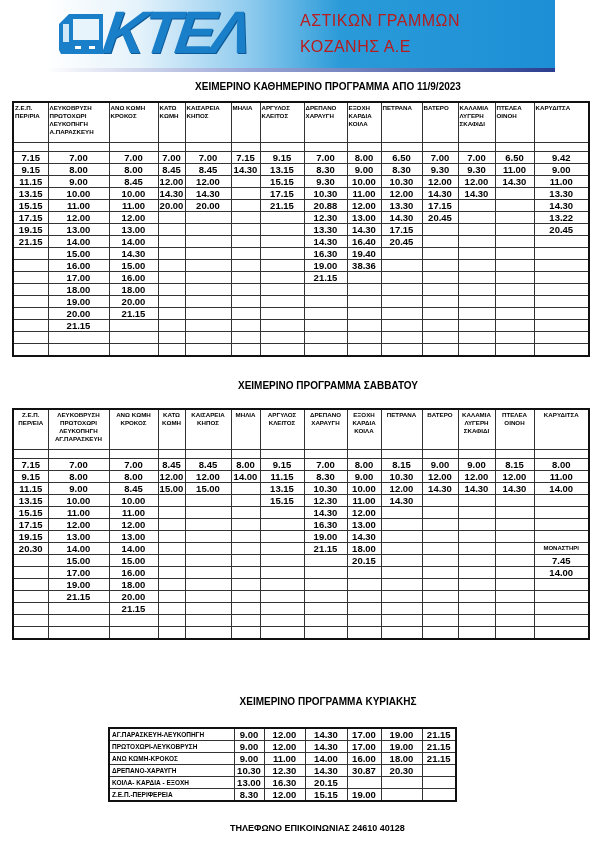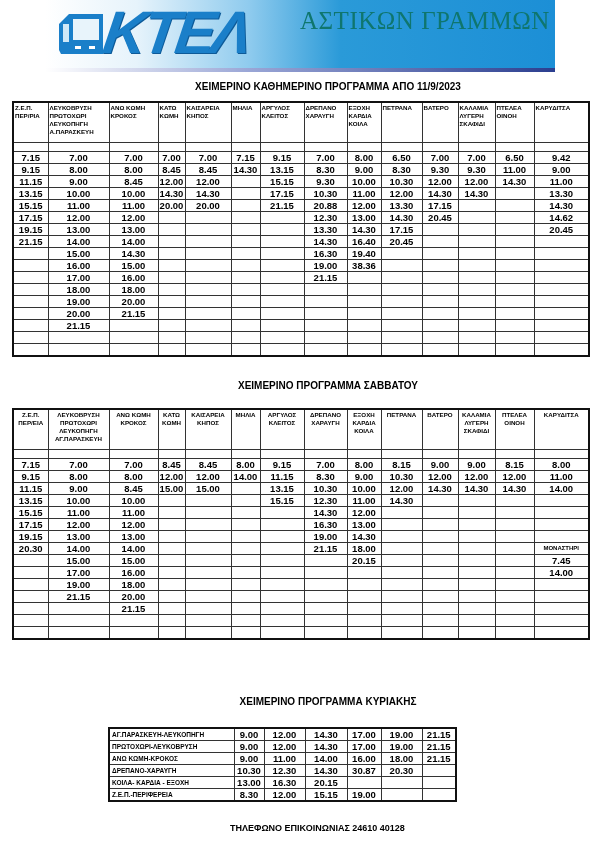--- a/index.html
+++ b/index.html
@@ -6,22 +6,22 @@
   body { width:600px; height:848px; position:relative; overflow:hidden;
          font-family:"Liberation Sans", sans-serif; color:#000; }
   .banner { position:absolute; left:45px; top:0; width:510px; height:70px;
             background:linear-gradient(90deg,#ffffff 0%,#e6f3fb 18%,#8fcbee 40%,#2a9ad8 58%,#1c8fd6 100%); }
   .banner-bar { position:absolute; left:45px; top:68px; width:510px; height:4px;
                 background:linear-gradient(90deg,#ffffff 0%,#9aa6d6 40%,#2b3e8f 100%); }
   .logo-bus { position:absolute; left:55px; top:10px; width:52px; height:48px; }
   .logo-text { position:absolute; left:104px; top:-2px; font-size:60px; font-weight:bold; font-style:italic;
                color:#1a7fc9; letter-spacing:-4px; transform:skewX(-8deg);
                text-shadow:1px 1px 0 #0d5a98; font-family:"Liberation Sans", sans-serif; }
-  .company { position:absolute; left:300px; top:8px; color:#0f766e; font-size:25px; line-height:26px;
-             font-family:Liberation Serif, serif; letter-spacing:0.5px; }
+  .company { position:absolute; left:300px; top:8px; color:#b91c1c; font-size:16px; line-height:26px;
+             font-family:Liberation Sans, sans-serif; letter-spacing:0.5px; }
   .section-title { position:absolute; left:0; width:600px; text-align:center; font-weight:bold;
                    font-size:10px;margin-left:28px; }
   table.sched { position:absolute; border-collapse:collapse; table-layout:fixed; font-weight:bold; }
   table.sched td, table.sched th { border:1px solid #333; padding:0; }
   table.sched { border:2px solid #111; }
   table.sched th { font-size:6.2px; line-height:8px; vertical-align:top; text-align:left; padding:1px 1px;
                    font-weight:bold; word-break:break-word; }
   table.sched.center th { text-align:center; }
   table.sched td { font-size:9.5px; height:11px; line-height:11px; text-align:center; }
   table.sched tr.spacer td { height:8px; }
@@ -40,20 +40,21 @@
 <svg class="logo-bus" viewBox="0 0 52 48">
   <path d="M4 14 L14 4 L48 4 L48 44 L6 44 L4 40 Z" fill="#1a7fc9"></path>
   <path d="M18 9 L44 9 L44 30 L18 30 Z" fill="#e8f4fb"></path>
   <rect x="8" y="14" width="6" height="18" fill="#cfe8f7"></rect>
   <rect x="20" y="36" width="6" height="3" fill="#fff"></rect>
   <rect x="34" y="36" width="6" height="3" fill="#fff"></rect>
 </svg>
 <div class="logo-text">ΚΤΕΛ</div>
 <div class="company">
   <div>ΑΣΤΙΚΩΝ ΓΡΑΜΜΩΝ</div>
+  <div>ΚΟΖΑΝΗΣ Α.Ε</div>
 </div>
 
 <div class="section-title" style="top:81px;">ΧΕΙΜΕΡΙΝΟ ΚΑΘΗΜΕΡΙΝΟ ΠΡΟΓΡΑΜΜΑ  ΑΠΟ 11/9/2023</div>
 <table class="sched" id="t-weekday" style="left:12px; top:101px; width:576px;">
   <colgroup>
     <col style="width:35px">
       <col style="width:61px">
       <col style="width:49px">
       <col style="width:27px">
     <col style="width:46px">
@@ -189,21 +190,21 @@
         <td></td>
         <td></td>
         <td></td>
         <td></td>
         <td>12.30</td>
         <td>13.00</td>
         <td>14.30</td>
         <td>20.45</td>
         <td></td>
         <td></td>
-        <td>14.62</td>
+        <td>13.22</td>
       </tr>
       <tr>
         <td>19.15</td>
         <td>13.00</td>
         <td>13.00</td>
         <td></td>
         <td></td>
         <td></td>
         <td></td>
         <td>13.30</td>

